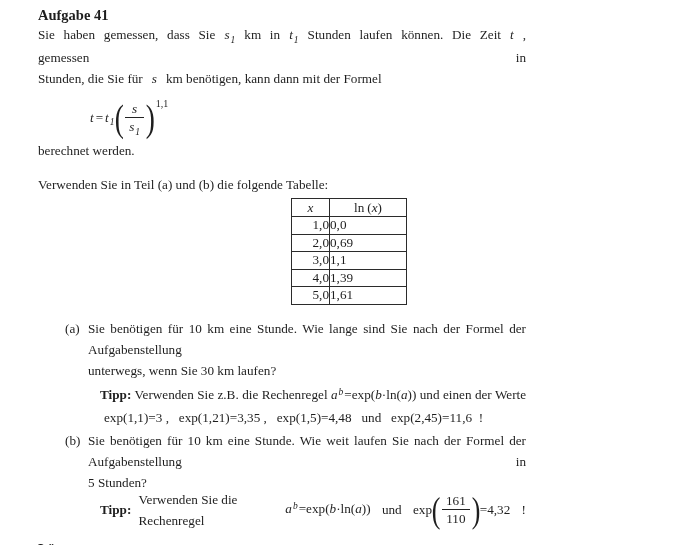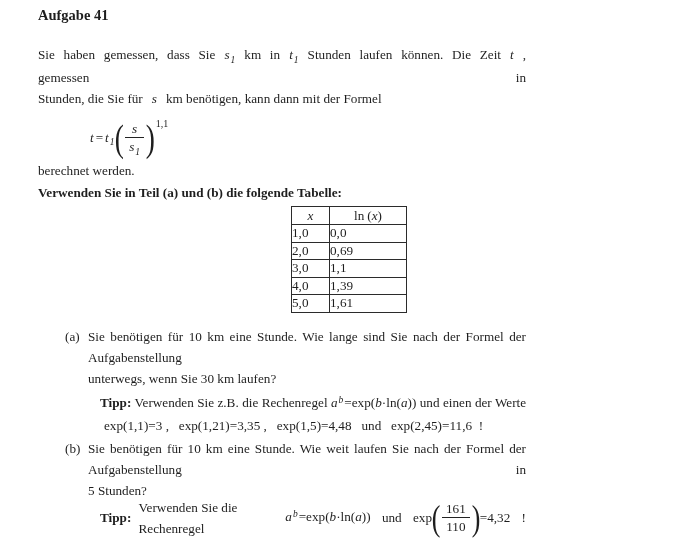--- a/index.html
+++ b/index.html
@@ -5,46 +5,46 @@
   * { box-sizing: border-box; }
   html,body { margin:0; padding:0; background:#fff; }
   .page {
     width:560px; height:545px; overflow:hidden; position:relative;
     background:#ffffff; color:#1e1e1e;
     font-family:"Liberation Serif", serif;
     font-size:13.2px;
     padding:6px 34px 0 38px;
   }
   .title { font-weight:bold; font-size:14.5px; line-height:18px; }
-  .intro { margin-top:20px; line-height:21px; }
+  .intro { margin-top:0; line-height:21px; }
   .jline { text-align:justify; text-align-last:justify; }
   .iv { font-style:italic; }
   .mvar { font-style:italic; margin:0 9px; }
   .ssub { font-size:9.5px; position:relative; top:4px; margin-left:1px; font-style:italic; }
 
   
   .display-formula { display:flex; align-items:center; height:42px; margin:8px 0 2px 52px; }
   .op { margin:0 2px; }
   .bigp { display:inline-block; font-size:38px; line-height:38px; font-weight:300;
           transform:scaleX(0.72); margin:0 -2px; }
   .frac { display:inline-flex; flex-direction:column; align-items:center; line-height:15px; padding:0 2px; }
   .frac .fnum { padding:0 4px 1px; }
   .frac .fden { border-top:1px solid #222; padding:1px 4px 0; }
   .pow { font-size:10px; align-self:flex-start; margin:1px 0 0 1px; }
 
   .after-formula { line-height:20px; margin-top:2px; }
-  .table-caption { line-height:20px; margin-top:2px;font-weight:bold; }
+  .table-caption { line-height:20px; margin-top:14px; }
 
   
   table.lntable { border-collapse:collapse; margin:3px 0 0 253px; }
   table.lntable th, table.lntable td { border:1.4px solid #2b2b2b; line-height:16px; padding:0; }
   table.lntable th { font-weight:normal; text-align:center; height:18px; }
   .c1 { width:38px; }
   .c2 { width:77px; }
-  td.c1 { text-align:left; padding-right:5px; height:17.5px; }
+  td.c1 { text-align:right; padding-right:5px; height:17.5px; }
   td.c2 { text-align:left; padding-left:9px; }
   .lnword { margin-right:3px; }
 
   
   .parts { margin-top:13px; }
   .part { display:flex; margin-left:27px; }
   .pmarker { width:23px; flex-shrink:0; line-height:21px; }
   .pbody { flex:1; line-height:21px; }
   .tipp { margin-top:3px; }
   .tipp-label { font-weight:bold;margin-left:12px; }

